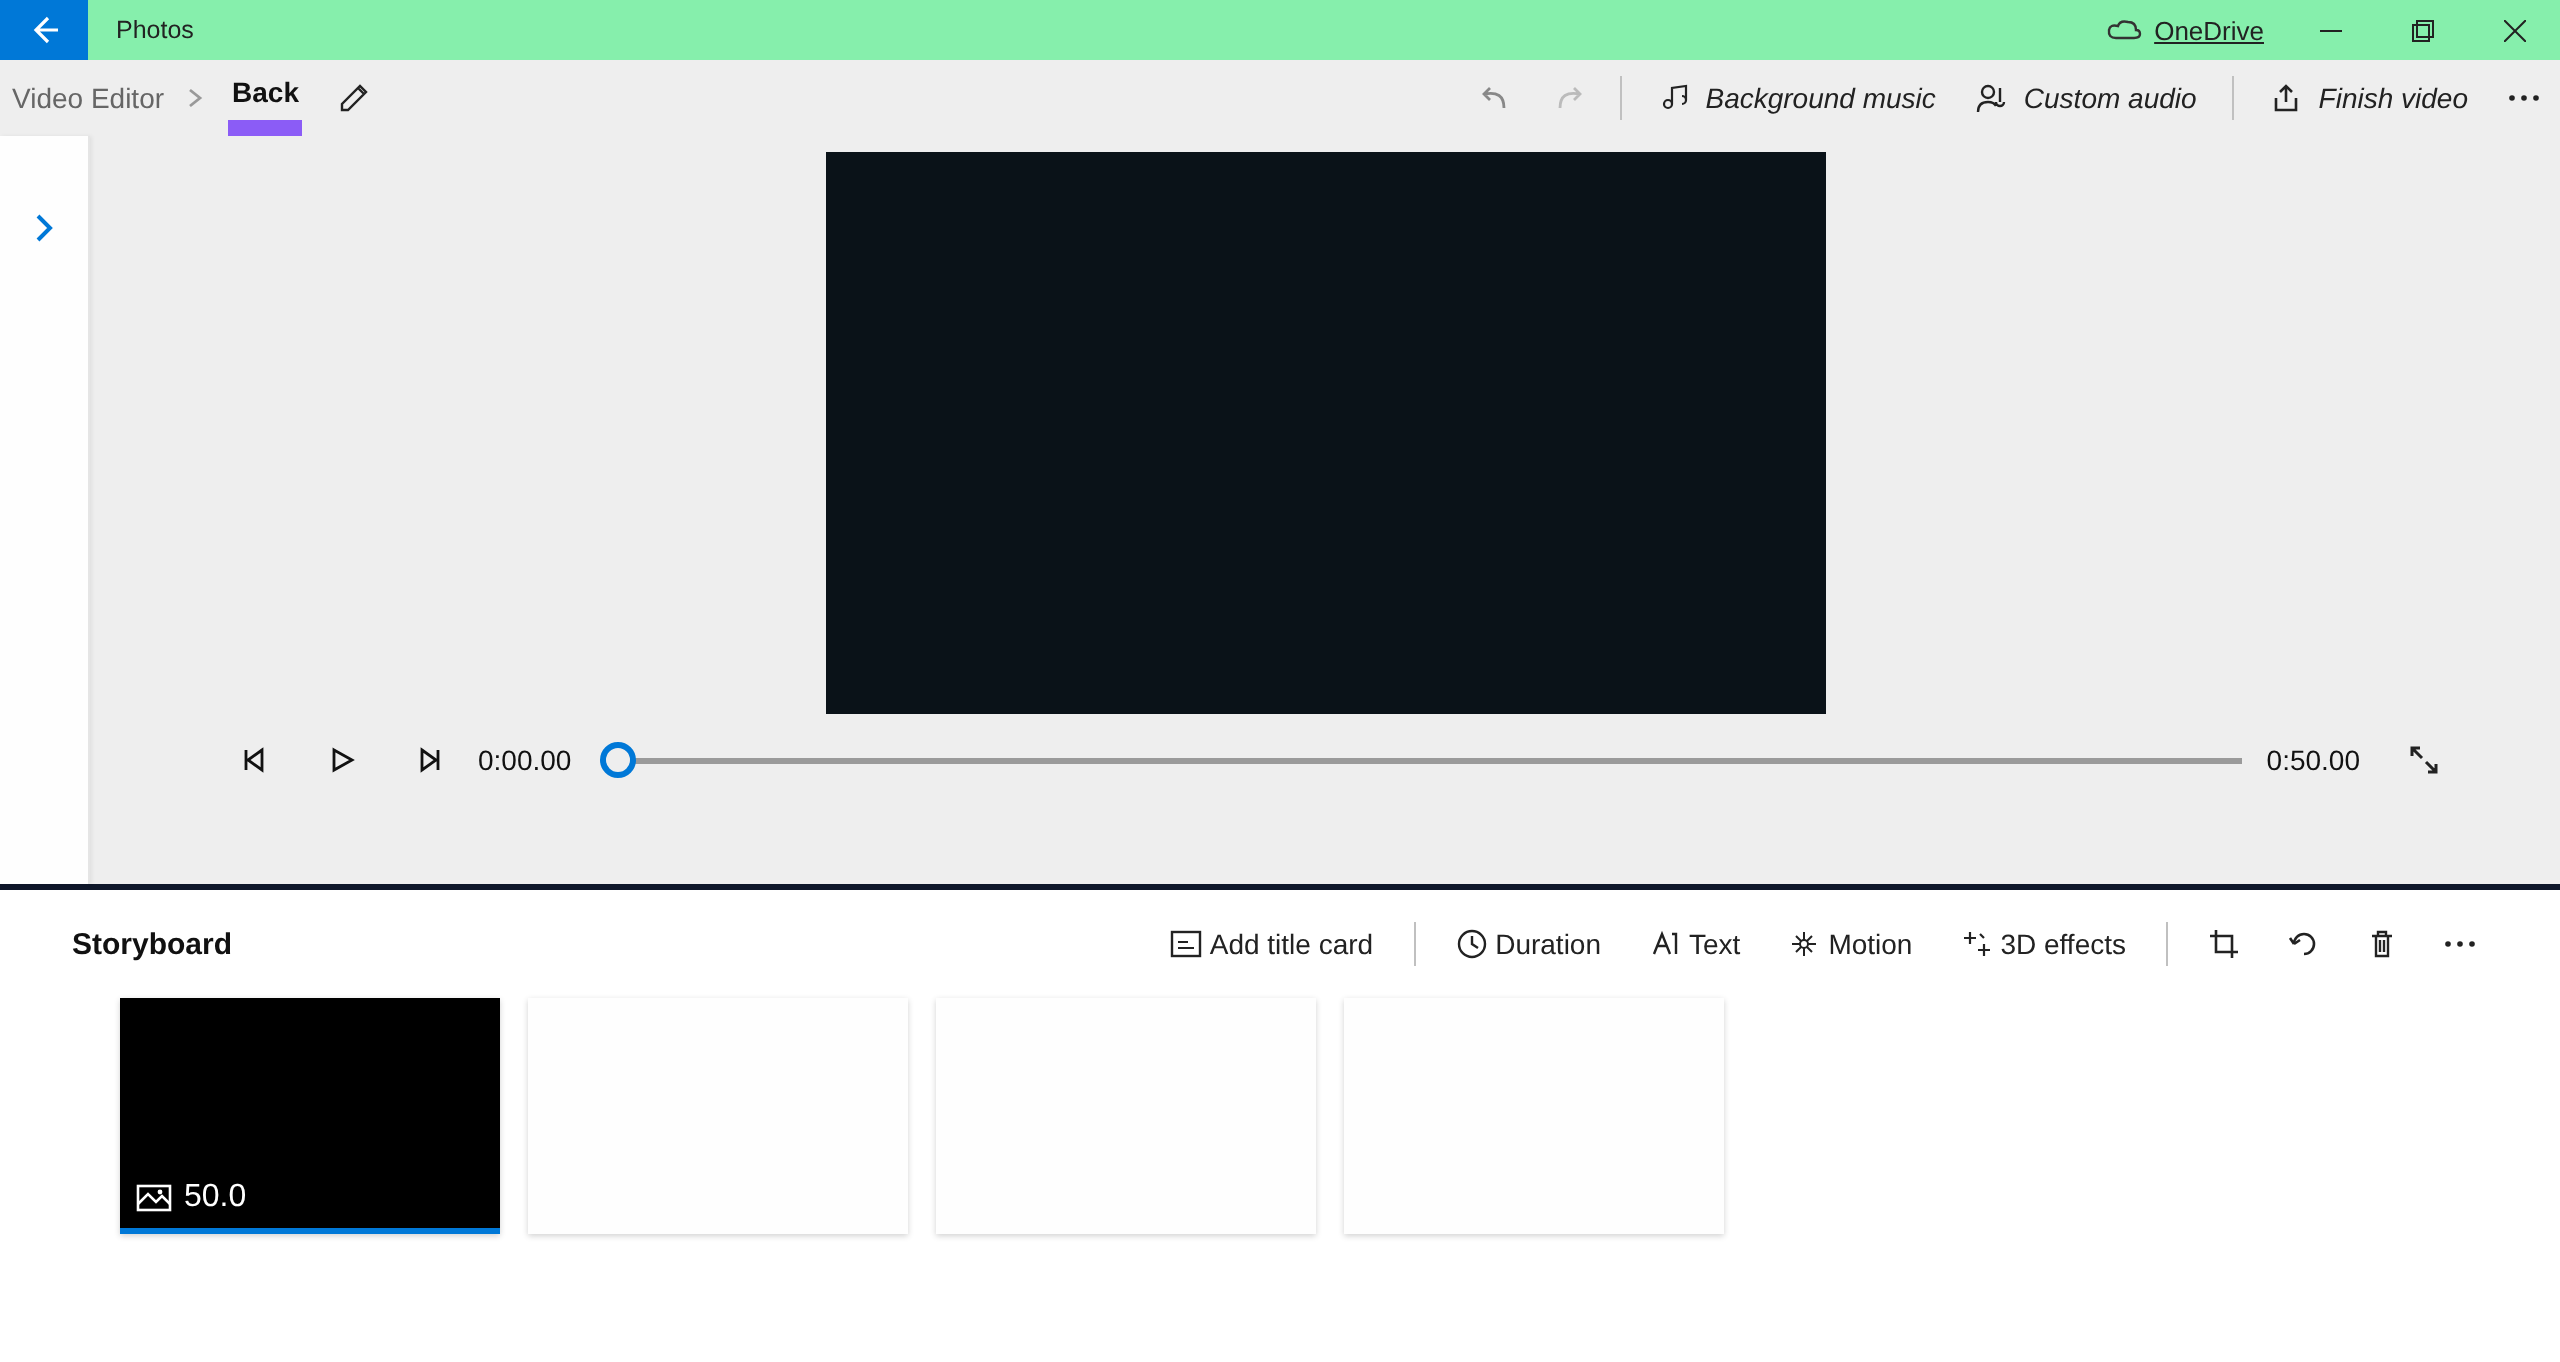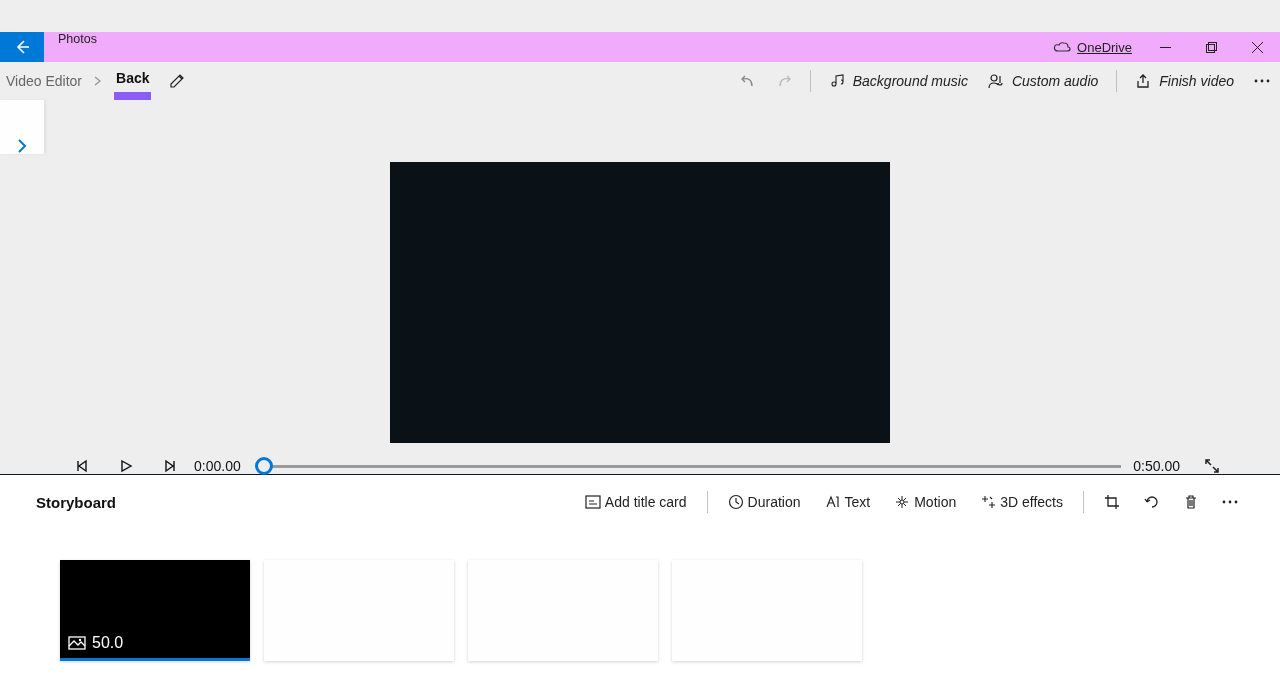--- a/index.html
+++ b/index.html
@@ -1,52 +1,52 @@
 <!DOCTYPE html>
 <html><head>
 <meta charset="utf-8">
 <style>
   * { box-sizing: border-box; }
   html,body { margin:0; padding:0; height:681px; width:1280px; font-family:"Segoe UI",Arial,sans-serif; background:#eeeeee; overflow:hidden; color:#111; font-size:14px; }
-  .titlebar { display:flex; align-items:flex-start; height:30px; background:#f0abfc;margin-top:32px; }
+  .titlebar { display:flex; align-items:center; height:30px; background:#86efac; }
   .back-btn { width:44px; height:30px; background:#0078d7; display:flex; align-items:center; justify-content:center; color:#fff; }
   .app-name { padding-left:14px; font-size:12.5px; color:#222; }
   .spacer { flex:1; }
   .onedrive { display:flex; align-items:center; gap:6px; font-size:13px; color:#222; padding:0 10px; height:30px;text-decoration:underline; }
   .win-btn { width:46px; height:30px; display:flex; align-items:center; justify-content:center; }
   .win-btn svg { stroke:#222; }
   
   .toolbar { display:flex; align-items:center; height:38px; background:#eeeeee; border-bottom:1px solid #eeeeee; padding-left:6px; }
   .breadcrumb { display:flex; align-items:center; gap:12px; font-size:14px; color:#666;justify-content:center; }
   .breadcrumb .current { color:#111; font-weight:600; border-bottom:8px solid #8b5cf6; padding:8px 2px 6px;}
   .pencil { margin-left:18px; color:#333; }
   .tb-btn { display:flex; align-items:center; gap:8px; height:100%; padding:0 10px; color:#222; font-size:14px;font-style:italic; }
   .vline { width:1px; height:22px; background:#c0c0c0; margin:0 8px; }
   
-  .workspace { display:flex; height:374px; background:#eeeeee;flex-direction:column; }
+  .workspace { display:flex; height:374px; background:#eeeeee; }
   .drawer { width:45px; background:#fefefe; border-right:1px solid #e5e5e5; display:flex; justify-content:center; padding-top:38px; box-shadow:1px 0 2px rgba(0,0,0,0.06); }
   .drawer-btn { color:#0078d7; }
   .canvas { flex:1; display:flex; flex-direction:column; align-items:center; }
   .preview { width:500px; height:281px; background:#0a1218; margin-top:8px;}
   
   .playbar { display:flex; align-items:center; margin-top:15px; width:100%; padding:0 60px 0 60px;}
   .pb-btn { width:44px; display:flex; justify-content:center; align-items:center; color:#111; }
   .time { font-size:14px; color:#111; margin:0 6px 0 2px; }
   .seek { flex:1; display:flex; align-items:center; position:relative; margin:0 10px;}
   .track { height:3px; background:#9a9a9a; width:100%; }
   .thumb { position:absolute; left:-2px; width:18px; height:18px; border:3px solid #0078d7; border-radius:50%; background:#eeeeee; top:-8px;}
   .fullscreen { margin-left:18px; color:#222;}
   
-  .story { background:#fff; height:239px; border-top:1px solid #0f172a;}
+  .story { background:#fff; height:239px; border-top:3px solid #0f172a;}
   .story-bar { display:flex; align-items:center; height:54px; padding-left:36px;}
   .story-title { font-weight:600; font-size:15px; color:#111;}
   .story-bar .spacer { flex:1;}
   .st-btn { display:flex; align-items:center; gap:4px; padding:0 12px; height:100%; font-size:14px; color:#222; }
   .clips { display:flex; gap:14px; padding-left:60px;}
-  .clip { width:190px; height:101px; background:#fefefe; box-shadow:0 1px 3px rgba(0,0,0,0.18); position:relative;margin-top:31px;}
+  .clip { width:190px; height:118px; background:#fefefe; box-shadow:0 1px 3px rgba(0,0,0,0.18); position:relative;}
   .clip.filled { background:#000; border-bottom:3px solid #0078d7;}
   .clip.filled .dur { position:absolute; bottom:6px; left:8px; color:#fff; font-size:16px; display:flex; align-items:center; gap:6px;}
   svg{display:block;}
 </style>
 </head>
 <body>
 
 <div class="titlebar">
   <div class="back-btn">
     <svg width="16" height="16" viewBox="0 0 16 16">

